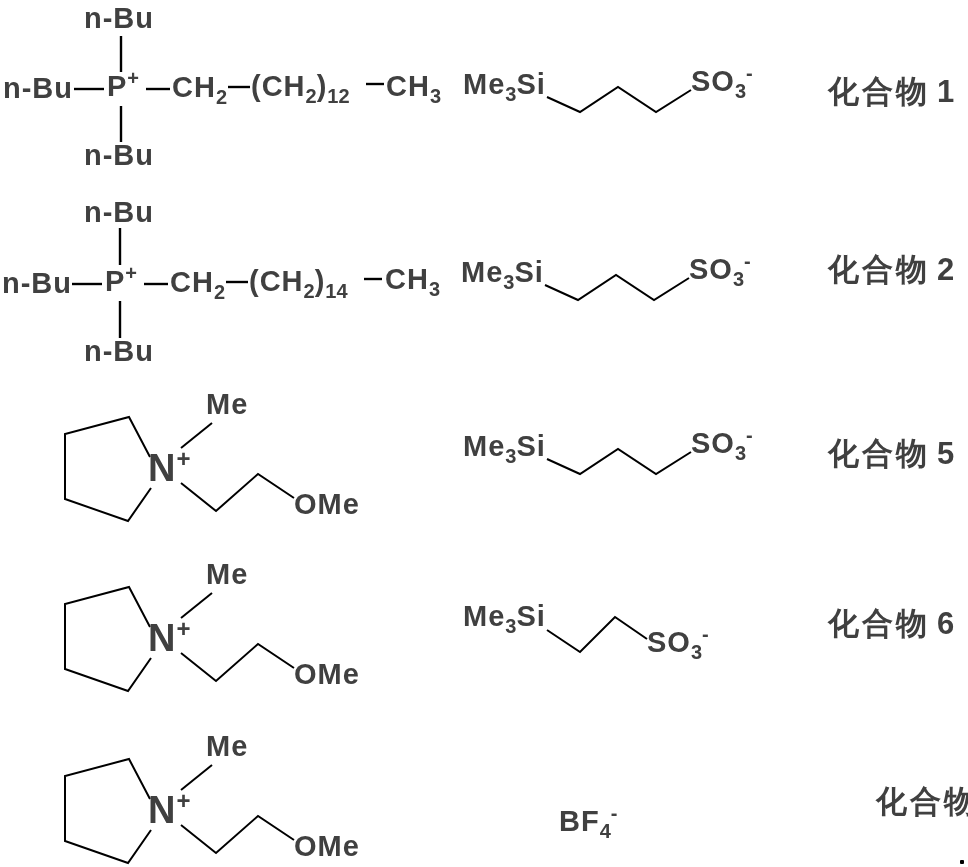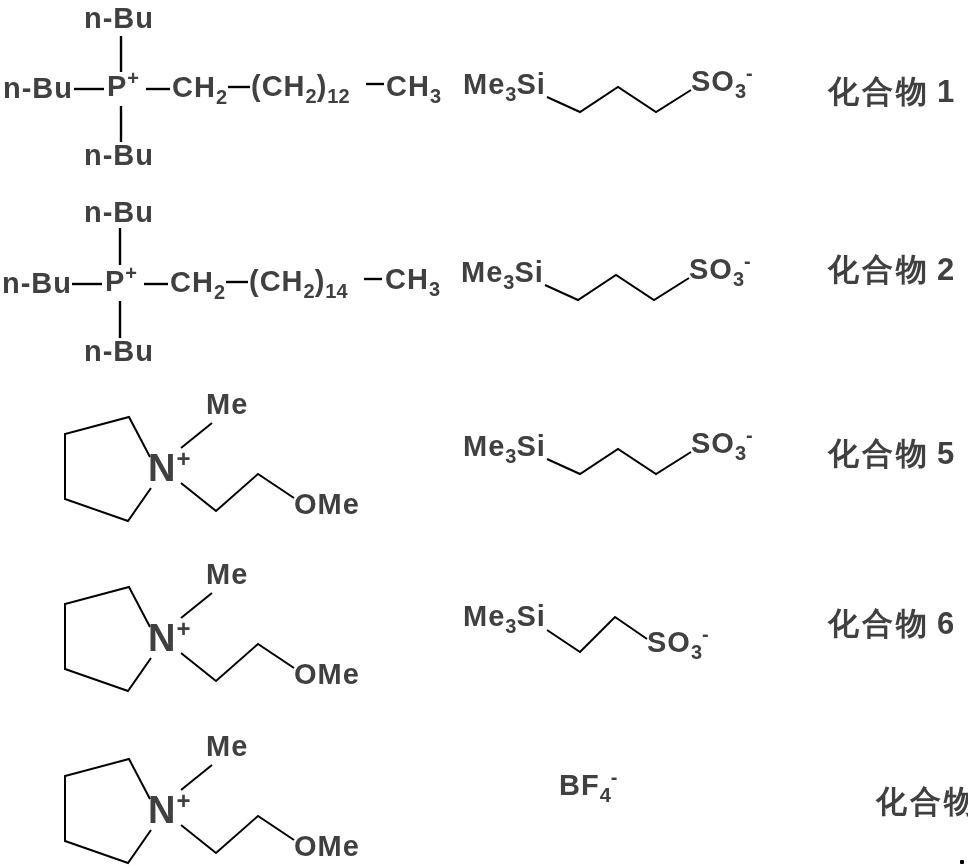--- a/index.html
+++ b/index.html
@@ -127,18 +127,18 @@
     <div class="f" style="left:294px;top:660px">OMe</div>
     <div class="f" style="left:463px;top:602px"><span>Me</span><sub>3</sub><span>Si</span></div>
     <div class="f" style="left:647px;top:628px"><span>SO</span><sub>3</sub><sup>-</sup></div>
     <div class="lbl" style="left:828px;top:608px"><span>化合物</span><span class="num">6</span></div>
   </section>
 
   <section>
     <div class="f" style="left:206px;top:732px">Me</div>
     <div class="f nbig" style="left:148px;top:791px"><span>N</span><sup>+</sup></div>
     <div class="f" style="left:294px;top:832px">OMe</div>
-    <div class="f" style="left:559px;top:771px"><span>BF</span><sub>4</sub><sup>-</sup></div>
+    <div class="f" style="left:559px;top:807px"><span>BF</span><sub>4</sub><sup>-</sup></div>
     <div class="lbl" style="left:876px;top:786px"><span>化合物</span><span class="num">8</span></div>
   </section>
 
   <div class="speck" style="left:960px;top:860px"></div>
 </div>
 
 </body></html>

